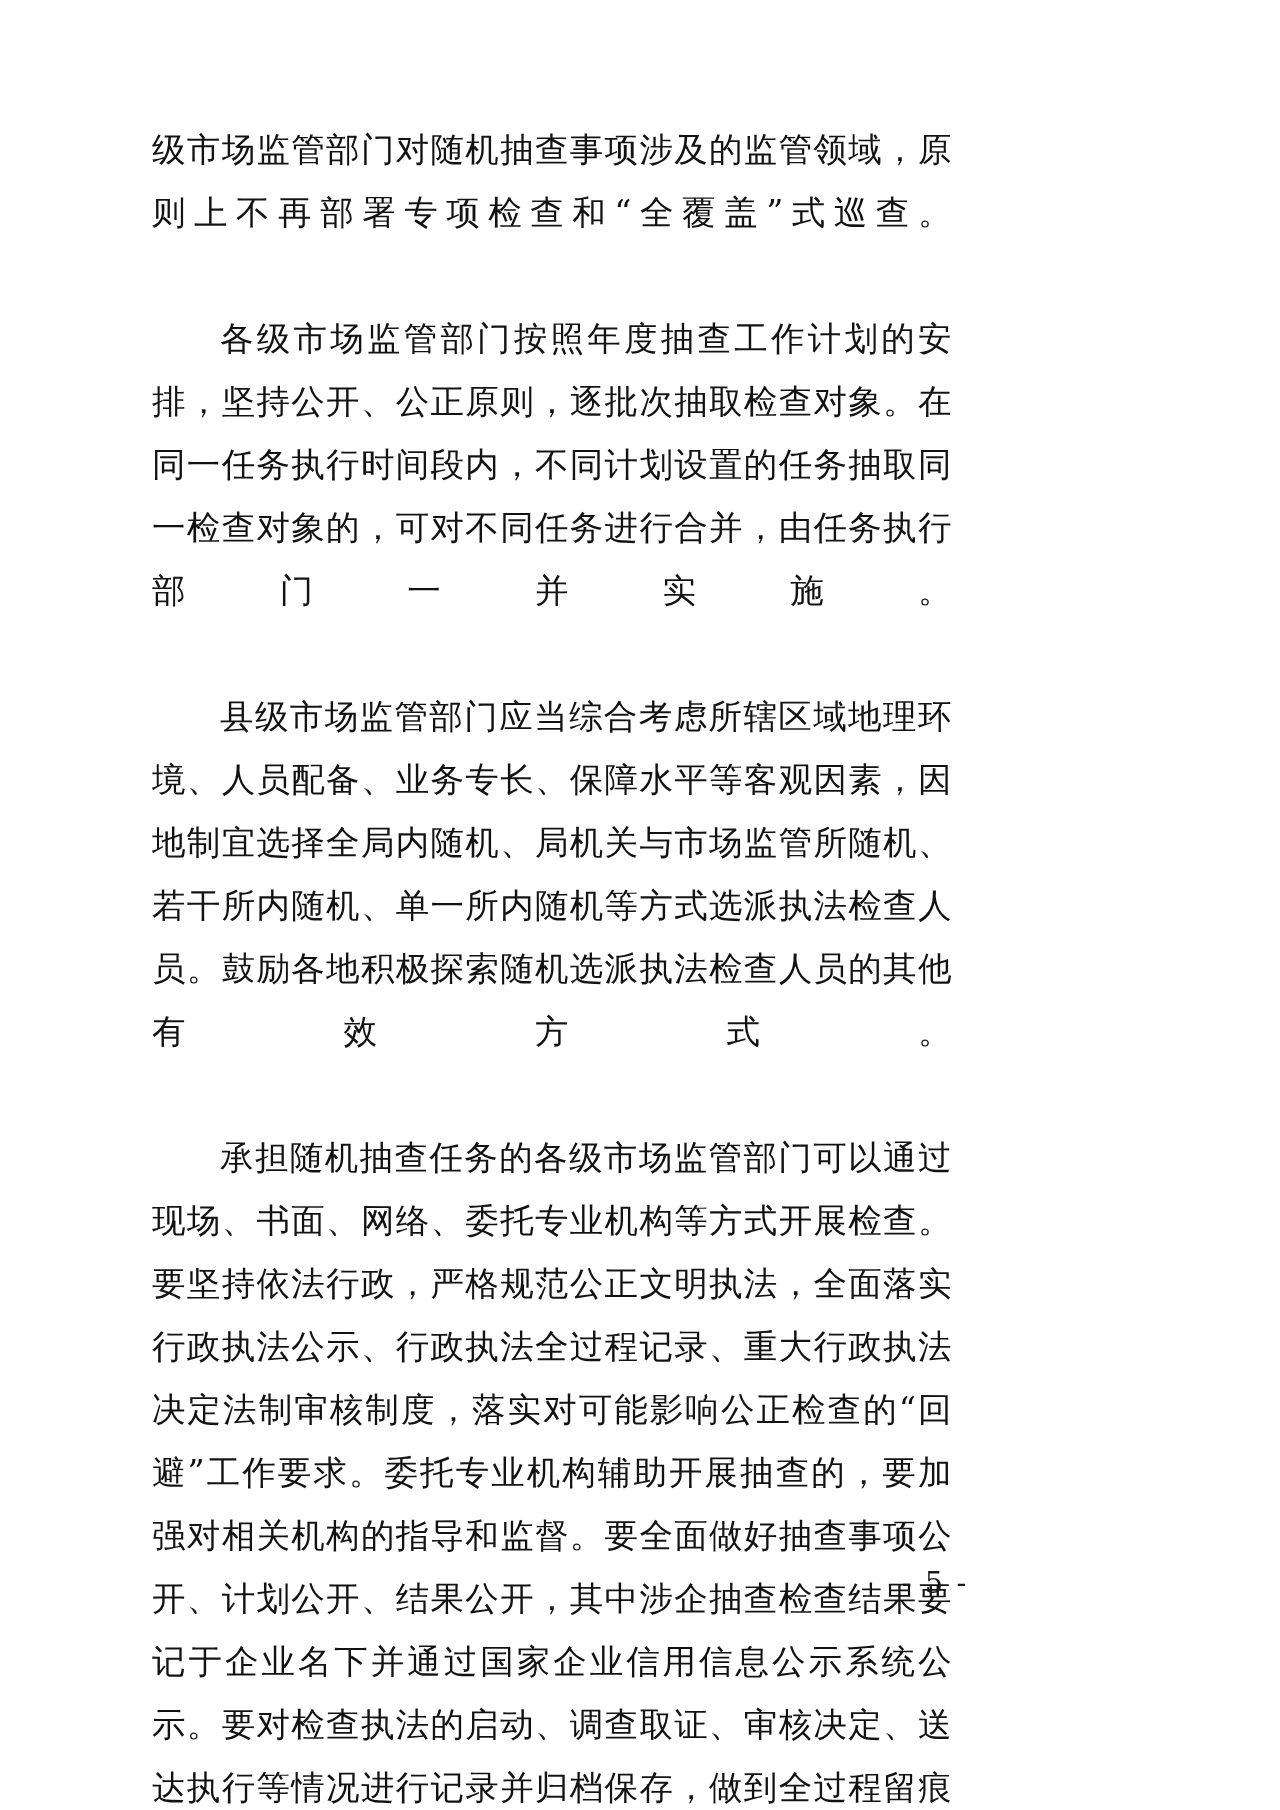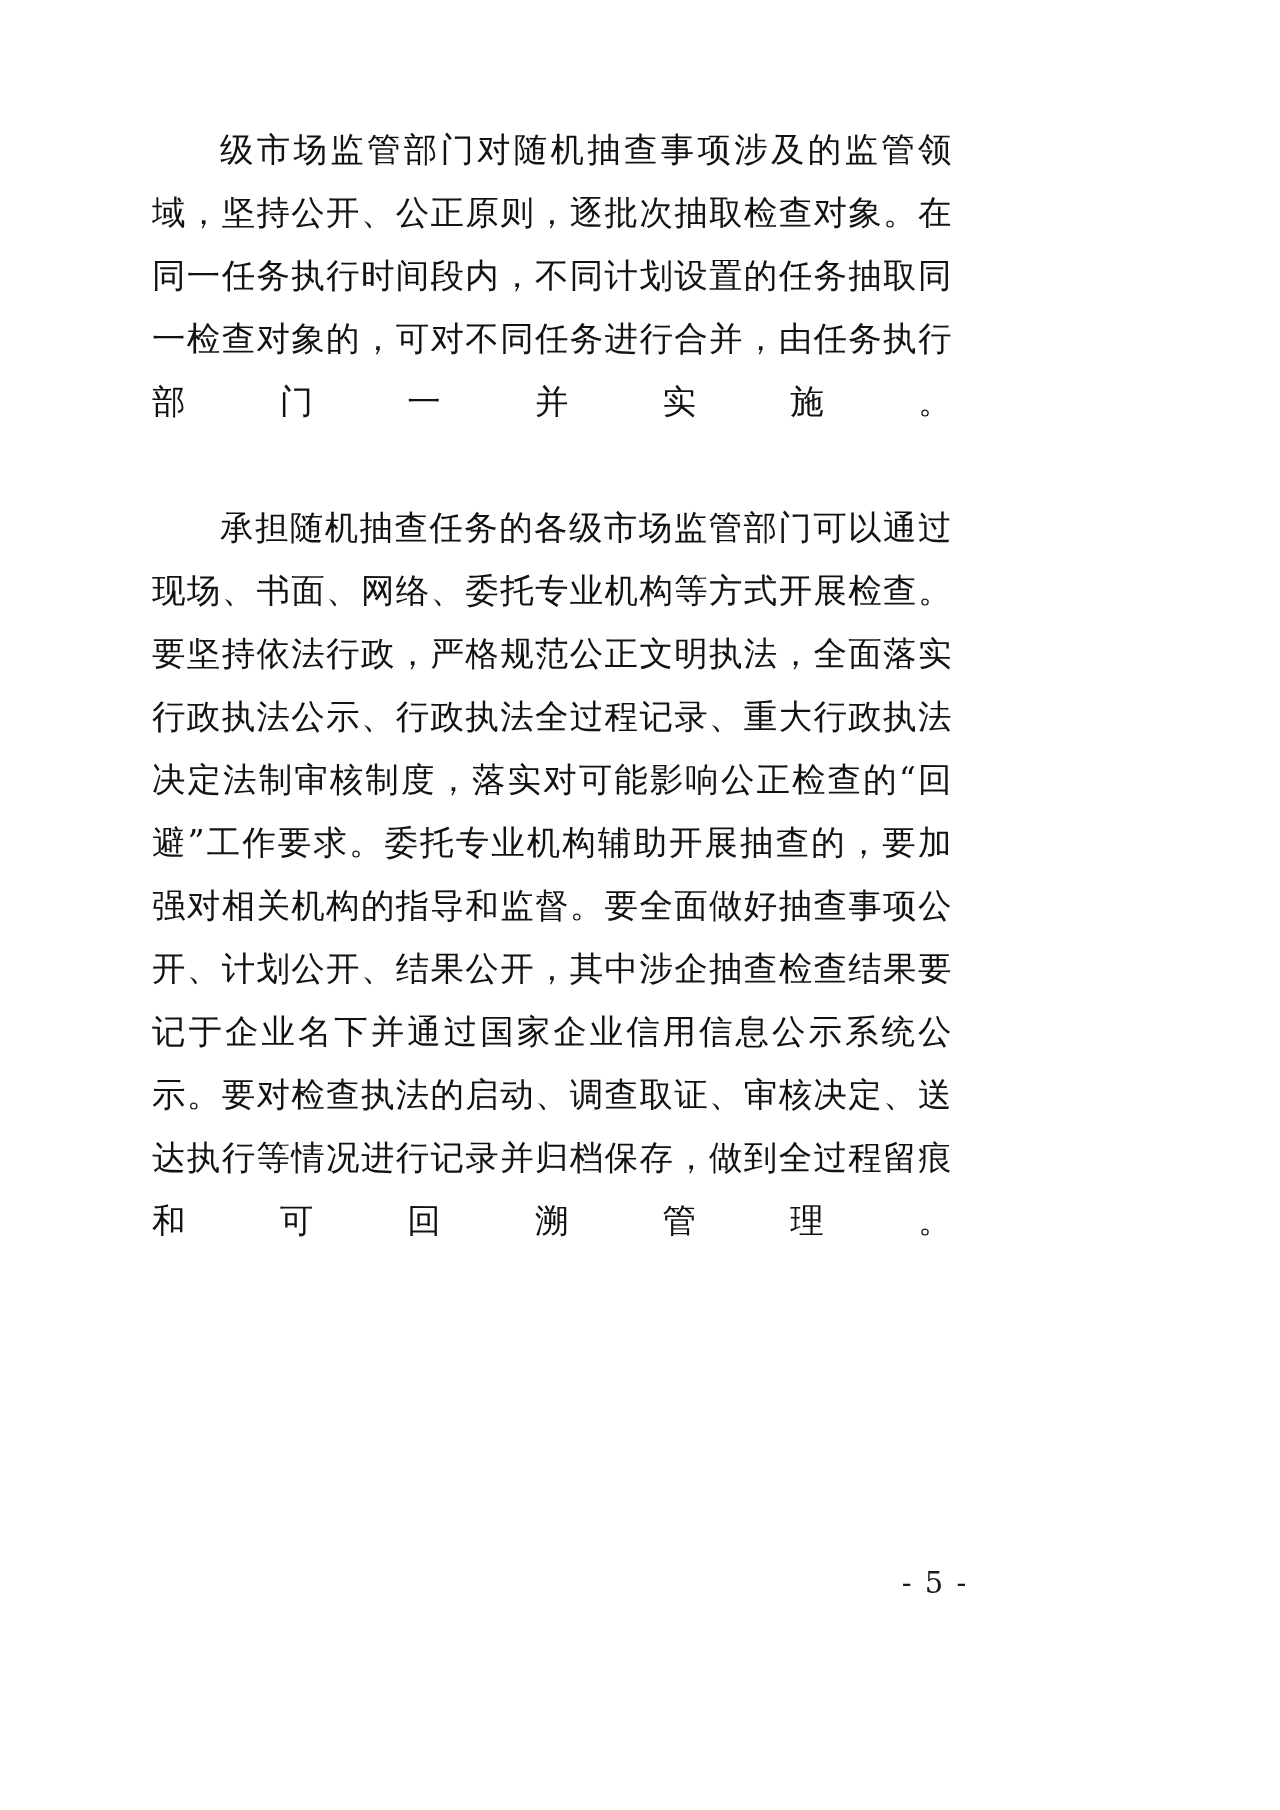--- a/index.html
+++ b/index.html
@@ -69,24 +69,26 @@
     margin-left: 590px;
   }
 </style>
 </head>
 <body>
 
 <div class="page">
 
   <div class="content">
 
+    <p class="para cont">级市场监管部门对随机抽查事项涉及的监管领域，原则上不再部署专项检查和“全覆盖”式巡查。</p>
 
 
-    <p class="para indent">级市场监管部门对随机抽查事项涉及的监管领域，坚持公开、公正原则，逐批次抽取检查对象。在同一任务执行时间段内，不同计划设置的任务抽取同一检查对象的，可对不同任务进行合并，由任务执行部门一并实施。</p>
+    <p class="para indent">各级市场监管部门按照年度抽查工作计划的安排，坚持公开、公正原则，逐批次抽取检查对象。在同一任务执行时间段内，不同计划设置的任务抽取同一检查对象的，可对不同任务进行合并，由任务执行部门一并实施。</p>
 
+    <p class="para indent">县级市场监管部门应当综合考虑所辖区域地理环境、人员配备、业务专长、保障水平等客观因素，因地制宜选择全局内随机、局机关与市场监管所随机、若干所内随机、单一所内随机等方式选派执法检查人员。鼓励各地积极探索随机选派执法检查人员的其他有效方式。</p>
 
     <p class="para indent">承担随机抽查任务的各级市场监管部门可以通过现场、书面、网络、委托专业机构等方式开展检查。要坚持依法行政，严格规范公正文明执法，全面落实行政执法公示、行政执法全过程记录、重大行政执法决定法制审核制度，落实对可能影响公正检查的“回避”工作要求。委托专业机构辅助开展抽查的，要加强对相关机构的指导和监督。要全面做好抽查事项公开、计划公开、结果公开，其中涉企抽查检查结果要记于企业名下并通过国家企业信用信息公示系统公示。要对检查执法的启动、调查取证、审核决定、送达执行等情况进行记录并归档保存，做到全过程留痕和可回溯管理。</p>
 
   </div>
 
   <div class="footer">
     <span class="pagenum">- 5 -</span>
   </div>
 
 </div>

